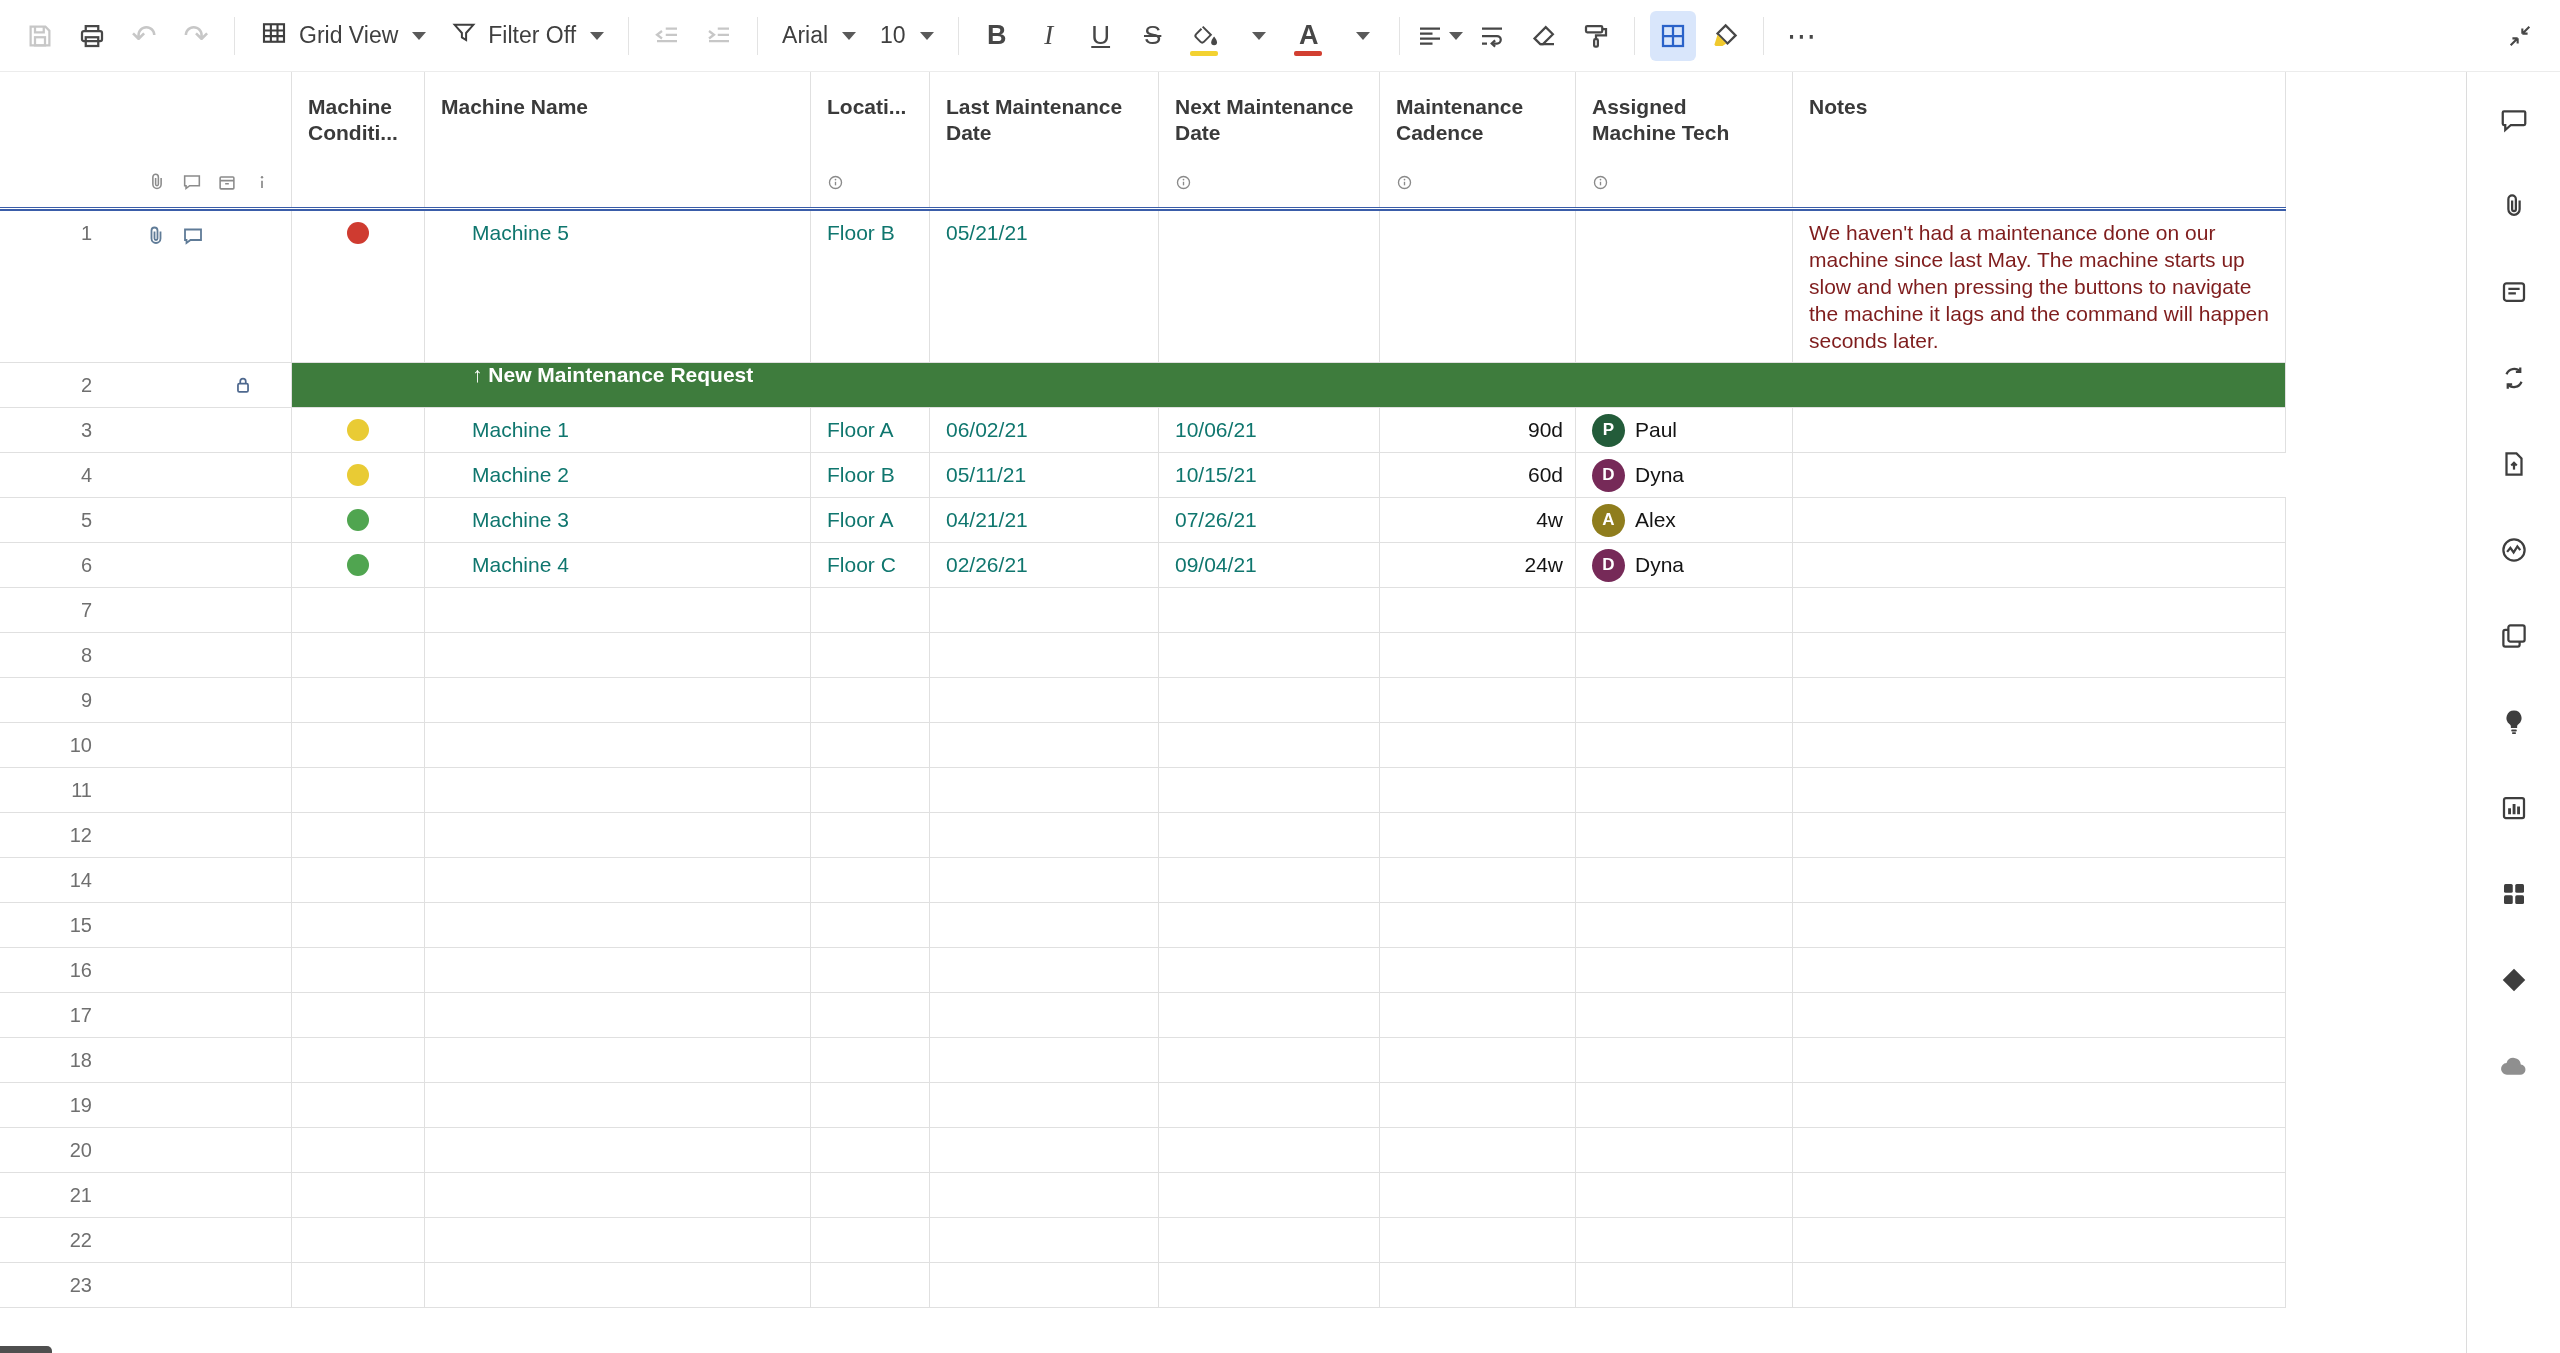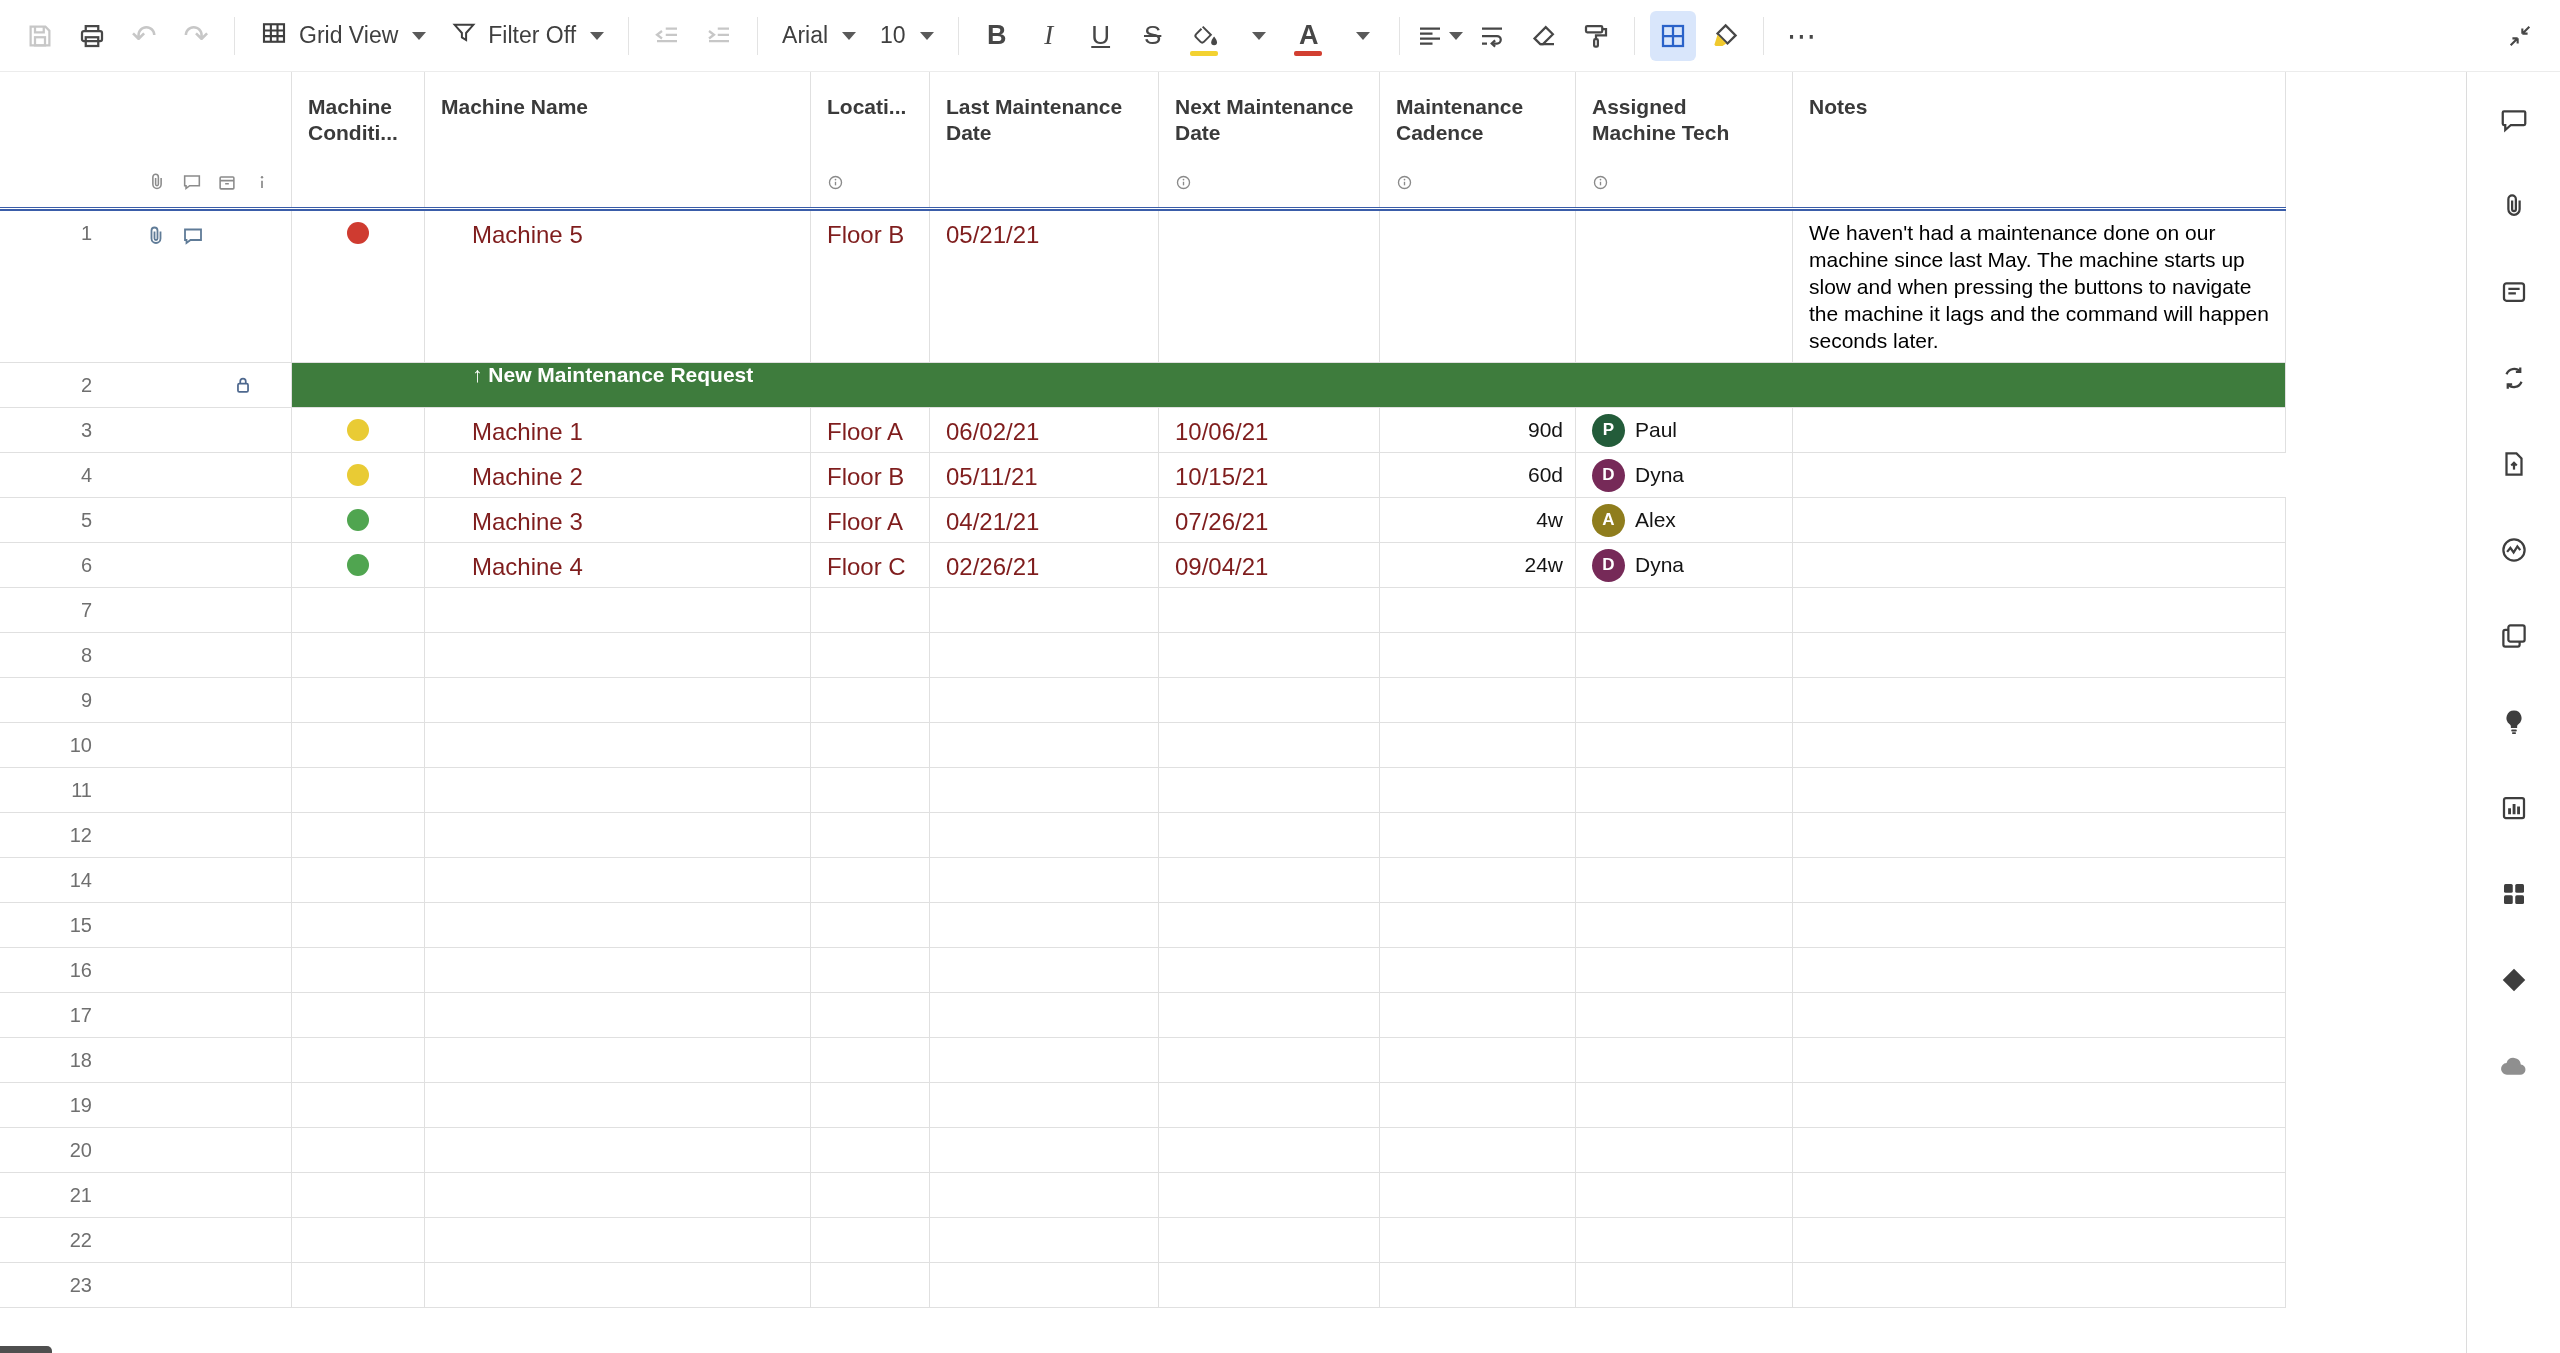--- a/index.html
+++ b/index.html
@@ -37,32 +37,32 @@
   .c-next{width:221px}.c-cad{width:196px}.c-tech{width:217px}.c-notes{width:493px}
   .divider{width:2286px;height:4px;background:linear-gradient(to bottom,#3a5da9 0 1px,#fff 1px 2px,#3a5da9 2px 4px)}
   .row{display:flex;width:2286px;border-bottom:1px solid #e0e0e0;background:#fff}
   .r45{height:45px}
   .r-tall{height:152px}
   .rgut{display:flex;align-items:flex-start}
   .rnum{display:inline-block;width:104px;text-align:right;padding:11px 12px 0 0;font-size:20px;color:#6f6f6f;cursor:pointer}
   .gut-icons{display:flex;gap:13px;padding-top:13px;margin-left:40px;color:#5f7b97}
   .hdr-gutter .gut-icons{position:absolute;bottom:10px;left:146px;margin:0;padding:0;color:#8b8b8b}
   .info-badge{position:absolute;left:16px;bottom:10px;color:#8a8a8a}
-  .txt{padding:10px 16px 0;font-size:24px;color:#7f1d1d;white-space:nowrap;overflow:hidden}
+  .txt{padding:10px 16px 0;font-size:21px;color:#0f766e;white-space:nowrap;overflow:hidden}
   .name-ind{padding-left:47px}
   .num-right{display:flex;justify-content:flex-end;padding:10px 12px 0 0;font-size:21px;color:#141414}
   .dotcell{display:flex;justify-content:center;padding-top:11px}
   .dot{width:22px;height:22px;border-radius:50%}
   .dot-red{background:#cf3b30}.dot-yellow{background:#e9cb34}.dot-green{background:#50a550}
   .techcell{display:flex;align-items:center;padding-left:16px;gap:10px}
   .av{width:33px;height:33px;border-radius:50%;color:#fff;font-size:17px;font-weight:bold;
       display:flex;align-items:center;justify-content:center;flex:0 0 33px}
   .av-p{background:#235c3a}.av-d{background:#762a58}.av-a{background:#8f7d1d}
   .avname{font-size:21px;color:#141414}
-  .noteswrap{padding:8px 16px 0;font-size:21px;line-height:27px;color:#000000}
+  .noteswrap{padding:8px 16px 0;font-size:21px;line-height:27px;color:#7f1d1d}
   .bannercell{width:1994px;background:#3e7c3d;display:flex;align-items:flex-start}
   .bannertext{color:#fff;font-weight:bold;font-size:21px;margin-left:180px;white-space:nowrap}
   .lockwrap{margin-left:128px;padding-top:11px;color:#4e688e}
 
   
   .rail{position:absolute;top:72px;right:0;width:94px;height:1281px;border-left:1px solid #dcdcdc;
         display:flex;flex-direction:column;align-items:center;padding-top:30px;gap:50px;background:#fff}
   .ric{width:36px;height:36px;display:flex;align-items:center;justify-content:center;color:#3e3e3e;cursor:pointer}
 
   .corner{position:absolute;left:0;bottom:0;width:52px;height:7px;background:#4f4f4f;border-top-right-radius:5px}

